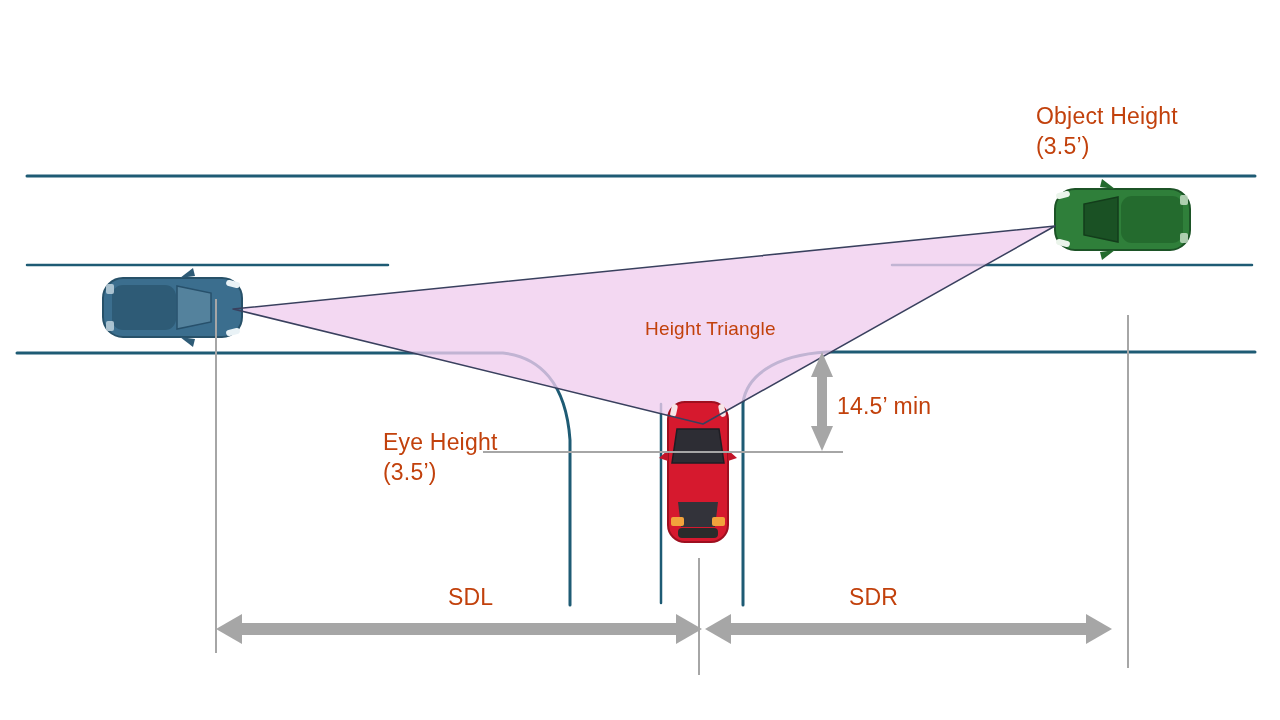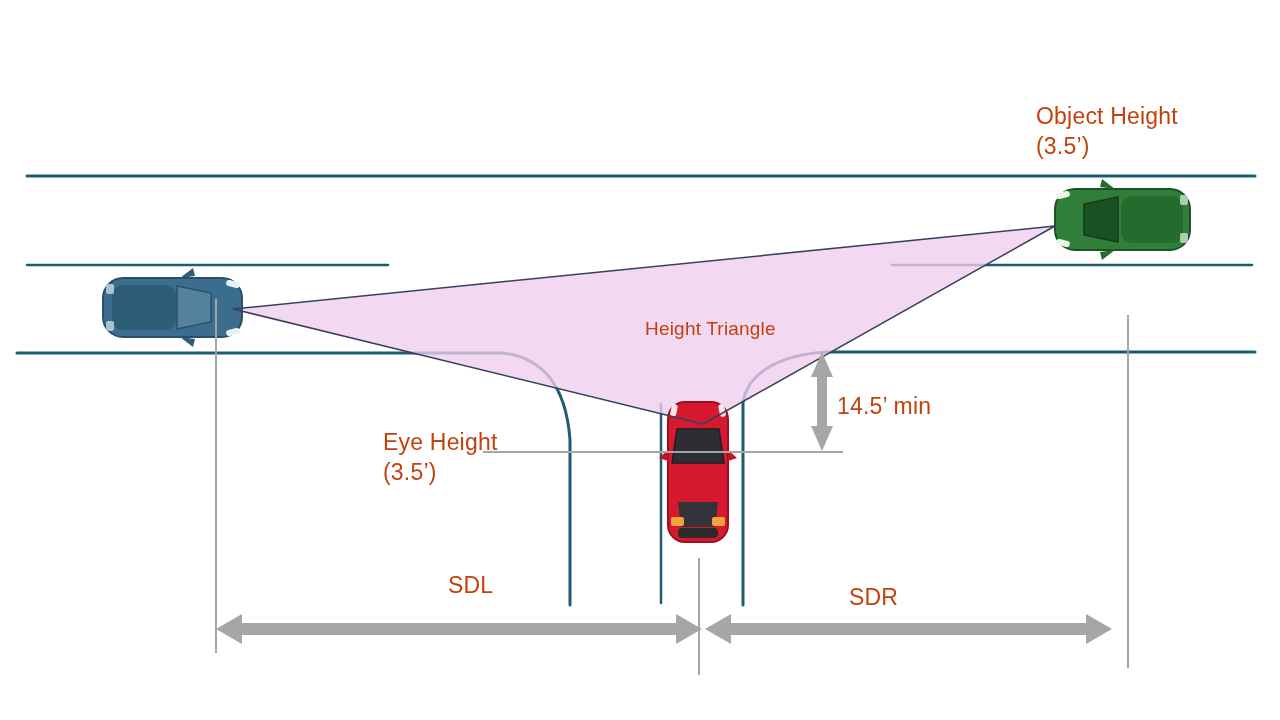--- a/index.html
+++ b/index.html
@@ -101,17 +101,17 @@
 
   <div class="label" style="left:383px;top:408px;margin-top:19px;">
     <div>Eye Height</div>
     <div>(3.5’)</div>
   </div>
 
   <div class="label small" style="left:645px;top:318px;">Height Triangle</div>
 
   <div class="label" style="left:837px;top:391px;">14.5’ min</div>
 
-  <div class="label" style="left:448px;top:570px;">SDL</div>
+  <div class="label" style="left:448px;top:582px;">SDL</div>
 
   <div class="label" style="left:849px;top:582px;">SDR</div>
 
 </div>
 
 </body></html>

